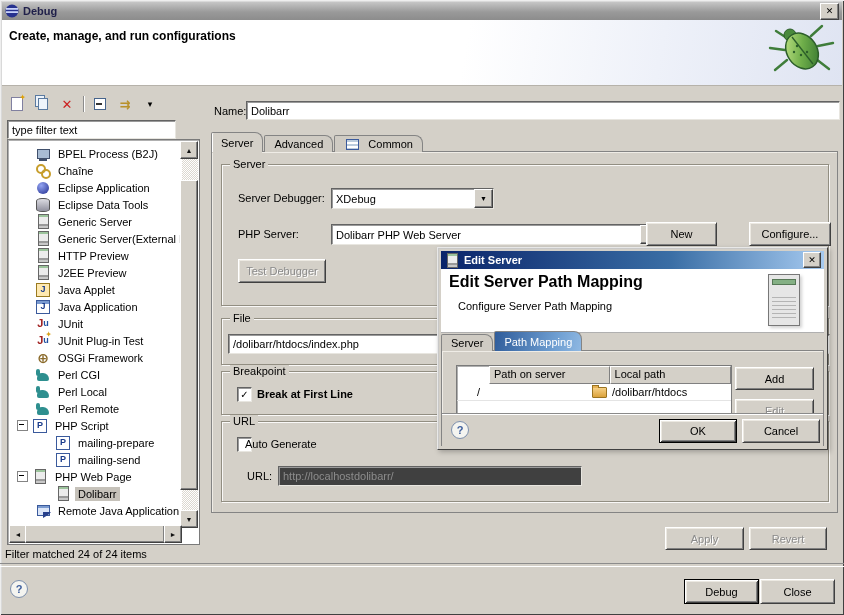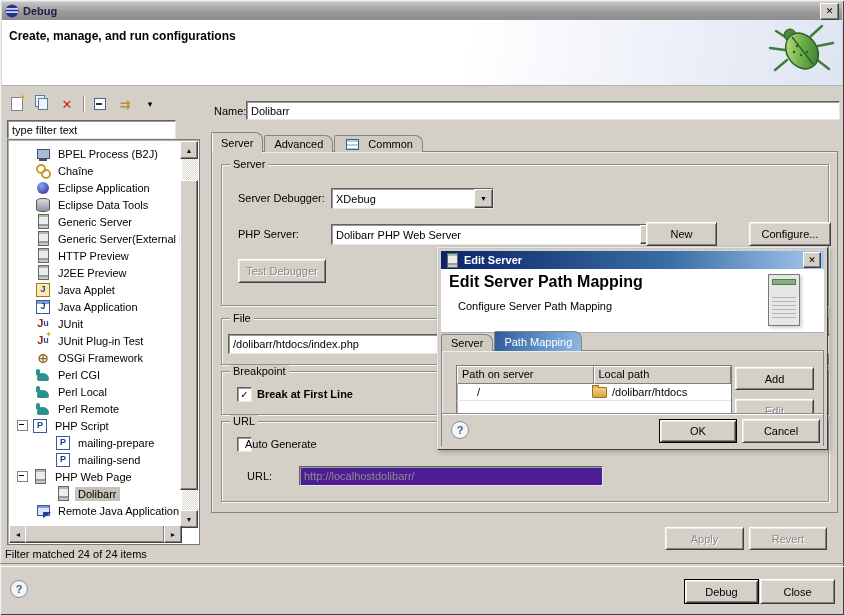--- a/index.html
+++ b/index.html
@@ -24,21 +24,21 @@
 
   
   .btn{position:absolute;background:#d4d0c8;border:1px solid;border-color:#ffffff #404040 #404040 #ffffff;
        box-shadow:inset 1px 1px 0 #ece9e2, inset -1px -1px 0 #808080;
        display:flex;align-items:center;justify-content:center;cursor:default;}
   .btn.default{border:1px solid #000;
        box-shadow:inset 1px 1px 0 #fff, inset -1px -1px 0 #404040, inset 2px 2px 0 #ece9e2, inset -2px -2px 0 #808080;}
   .btn.disabled{color:#8a8a8a;text-shadow:1px 1px 0 #fff;}
   .tfield{position:absolute;background:#fff;border:1px solid;border-color:#636363 #e8e6e0 #e8e6e0 #636363;
           box-shadow:inset 1px 1px 0 #9a9a9a;display:flex;align-items:center;padding:0 4px;overflow:hidden;white-space:nowrap;}
-  .tfield.disabled{background:#4c1d95;color:#8c8c8c;margin-left:21px;}
+  .tfield.disabled{background:#404040;color:#8c8c8c;}
   .combo{padding-right:17px;}
   .dd{position:absolute;right:0;top:0;bottom:0;width:17px;background:#d4d0c8;border:1px solid;
       border-color:#fff #404040 #404040 #fff;box-shadow:inset -1px -1px 0 #808080;
       display:flex;align-items:center;justify-content:center;font-size:7px;}
   .group{position:absolute;border:1px solid #928e82;box-shadow:inset 1px 1px 0 rgba(255,255,255,.85),1px 1px 0 rgba(255,255,255,.85);}
   .legend{position:absolute;top:-7px;left:8px;background:#d4d0c8;padding:0 3px;}
   .check{position:absolute;width:13px;height:13px;background:#fff;border:1px solid;
          border-color:#636363 #e8e6e0 #e8e6e0 #636363;box-shadow:inset 1px 1px 0 #9a9a9a;
          display:flex;align-items:center;justify-content:center;font-size:10px;font-weight:bold;line-height:1;}
   .helpicon{position:absolute;width:16px;height:16px;border:1px solid #7d90ad;border-radius:50%;
@@ -167,21 +167,21 @@
   #dlg-server-img::after{content:"";display:block;margin:12px 3px 0;height:24px;
        background:repeating-linear-gradient(#b4b4b4 0 1px,transparent 1px 4px);}
   #dlg-tabs{position:absolute;left:3px;top:84px;height:19px;display:flex;align-items:flex-end;z-index:2;}
   .dtab{height:16px;padding:0 9px;display:flex;align-items:center;background:#cfcbc3;border:1px solid #848484;
         border-bottom:none;border-radius:2px 8px 0 0;margin-right:1px;}
   .dtab.active{height:19px;background:linear-gradient(105deg,#2f5c9a,#6f9fd2 70%,#8fb8e2);color:#fff;position:relative;}
   #dlg-content{position:absolute;left:3px;top:102px;right:3px;bottom:3px;border:1px solid #848484;
        box-shadow:inset 1px 1px 0 #efece6;}
   #dlg-table{position:absolute;left:18px;top:117px;width:274px;height:48px;background:#fff;
        border:1px solid #7a7a7a;box-shadow:inset 1px 1px 0 #b0b0b0;overflow:hidden;}
-  .thead{display:flex;}
+  .thead{display:flex;padding-left:32px;}
   .th{background:#d4d0c8;border:1px solid;border-color:#fff #808080 #808080 #fff;padding:1px 4px;height:14px;box-sizing:content-box;}
   .th1{width:127px;}.th2{width:128px;}
   .tr{display:flex;align-items:center;height:16px;border-bottom:1px solid #e4e4e4;}
   .td1{width:135px;padding-left:20px;box-sizing:border-box;}
   .td2{width:135px;display:flex;align-items:center;}
   #dlg-add{left:297px;top:119px;width:77px;height:21px;}
   #dlg-edit{left:297px;top:151px;width:77px;height:21px;z-index:1;}
   #dlg-bottom{position:absolute;left:4px;right:4px;top:165px;height:32px;background:#d4d0c8;
        border-top:1px solid #8a8a8a;box-shadow:0 1px 0 #fff inset;z-index:4;}
   #dlg-help{left:9px;top:7px;}

